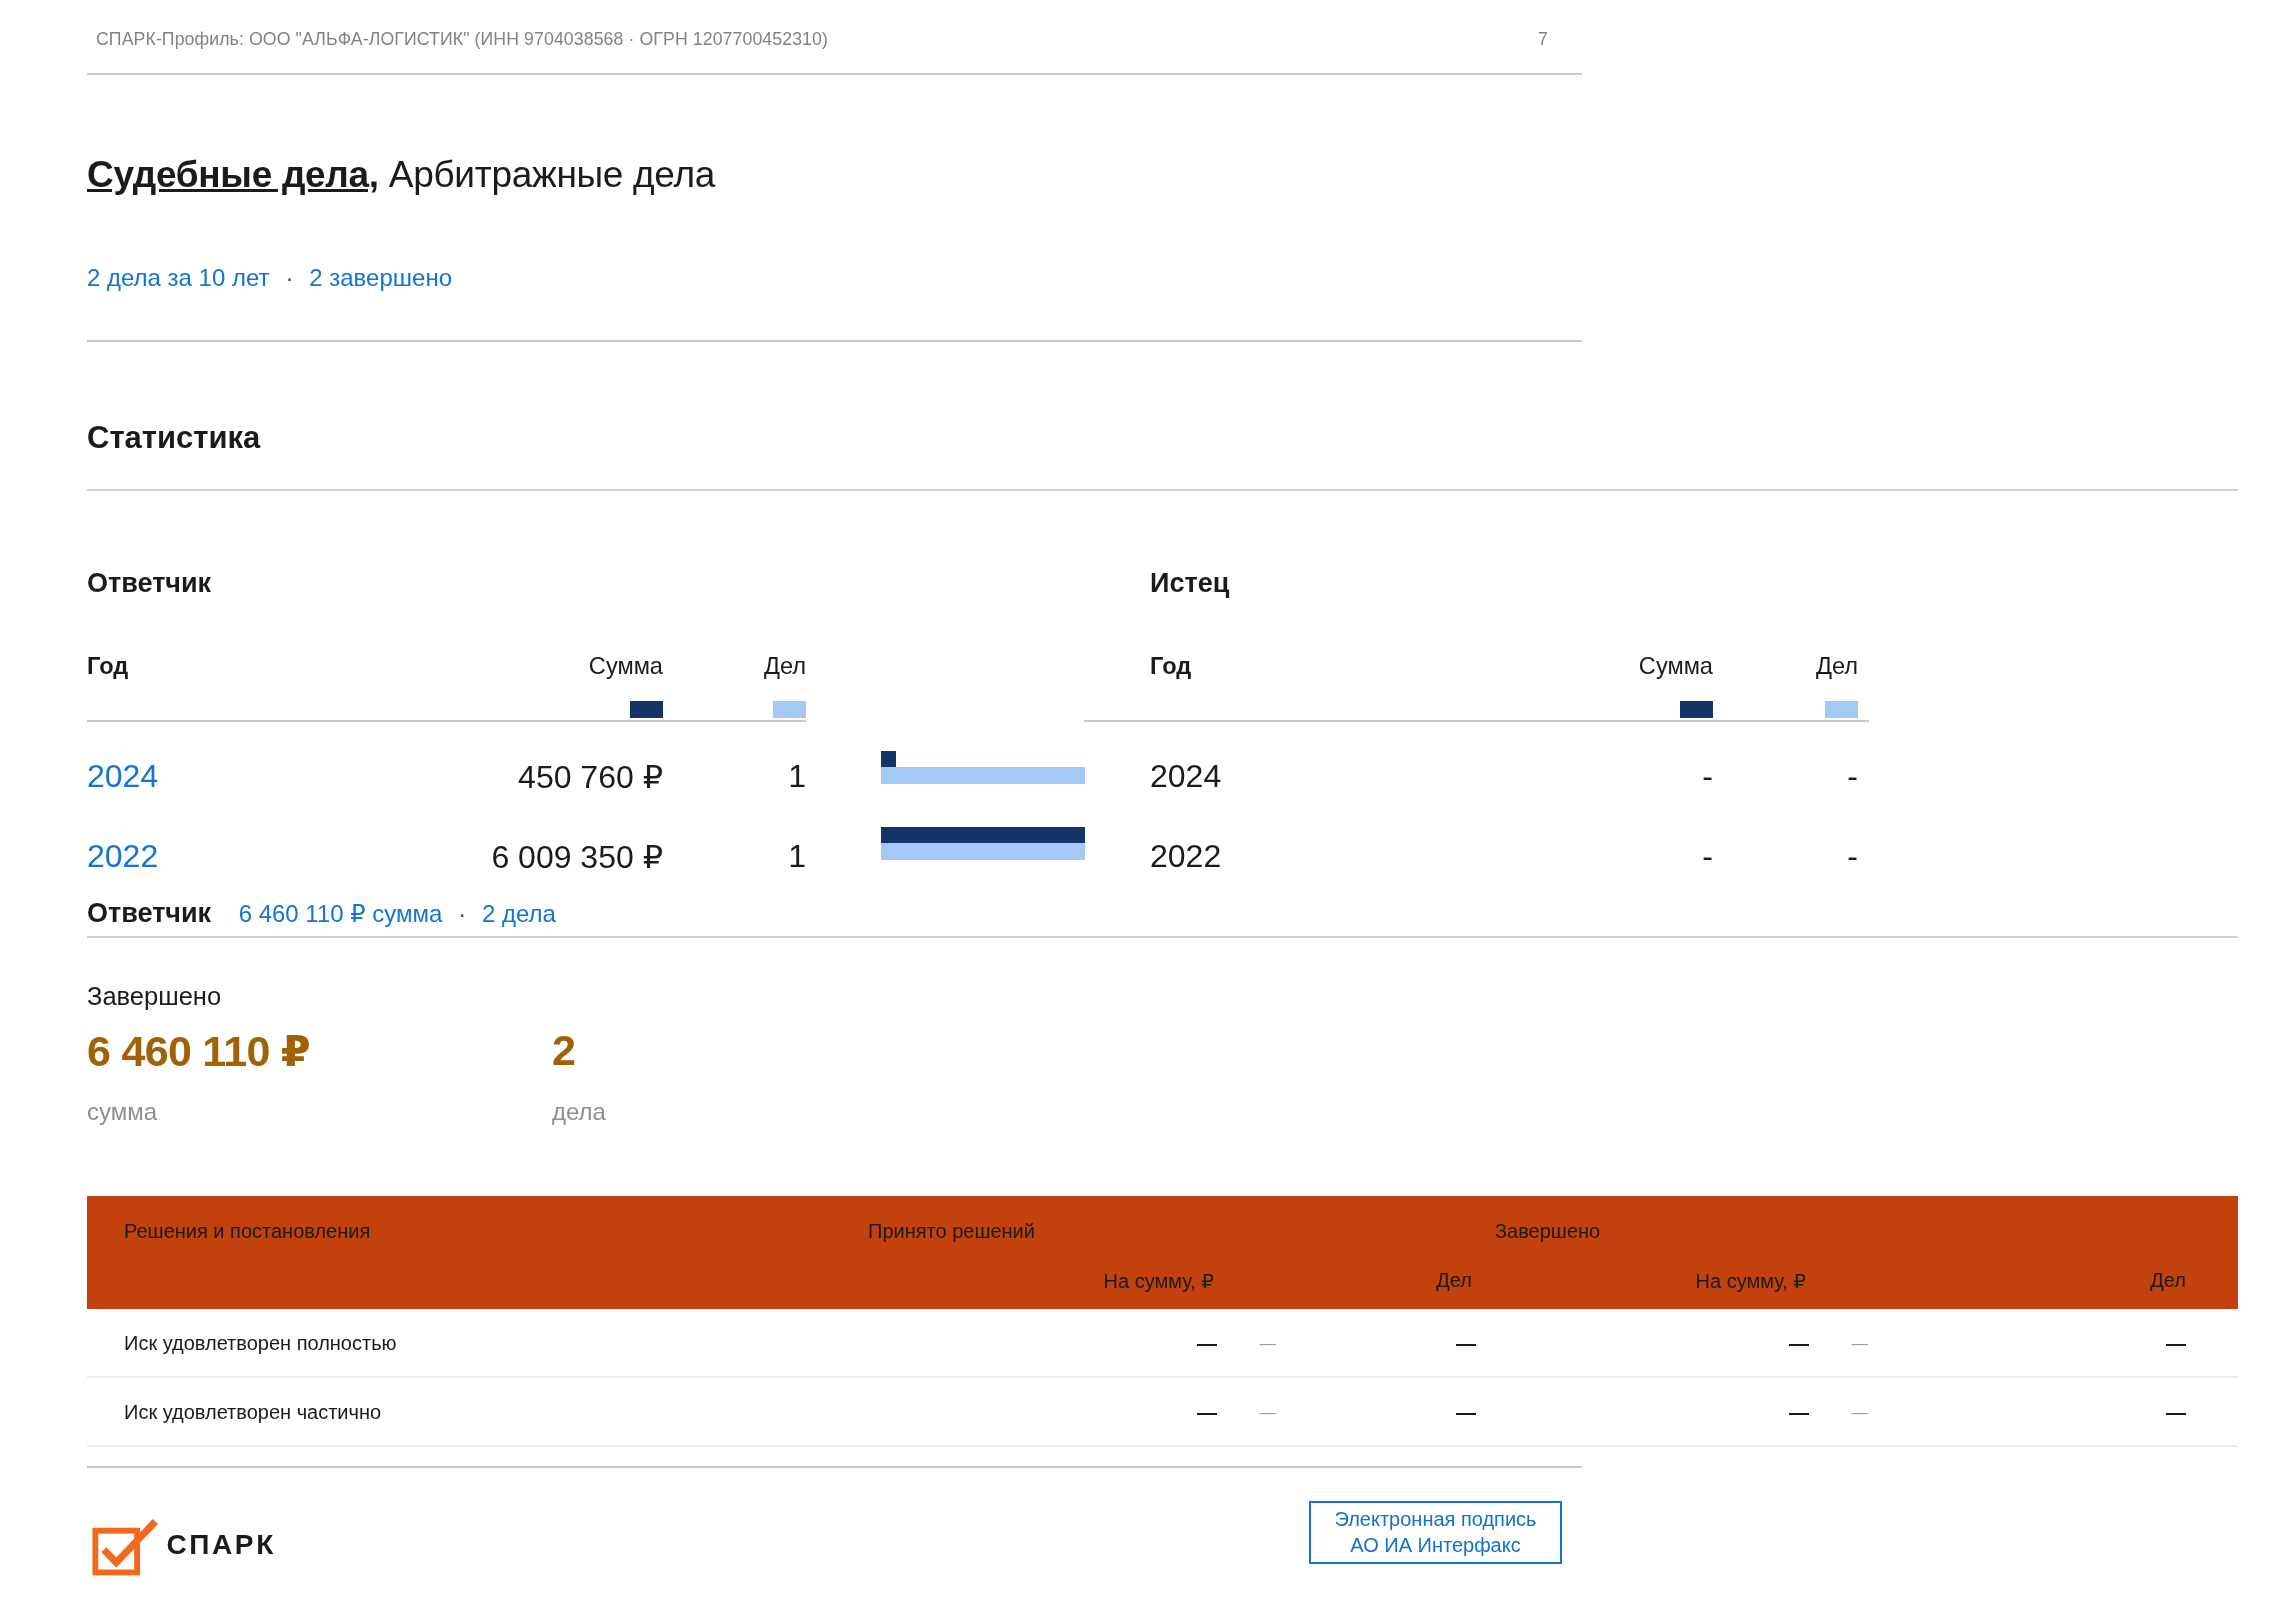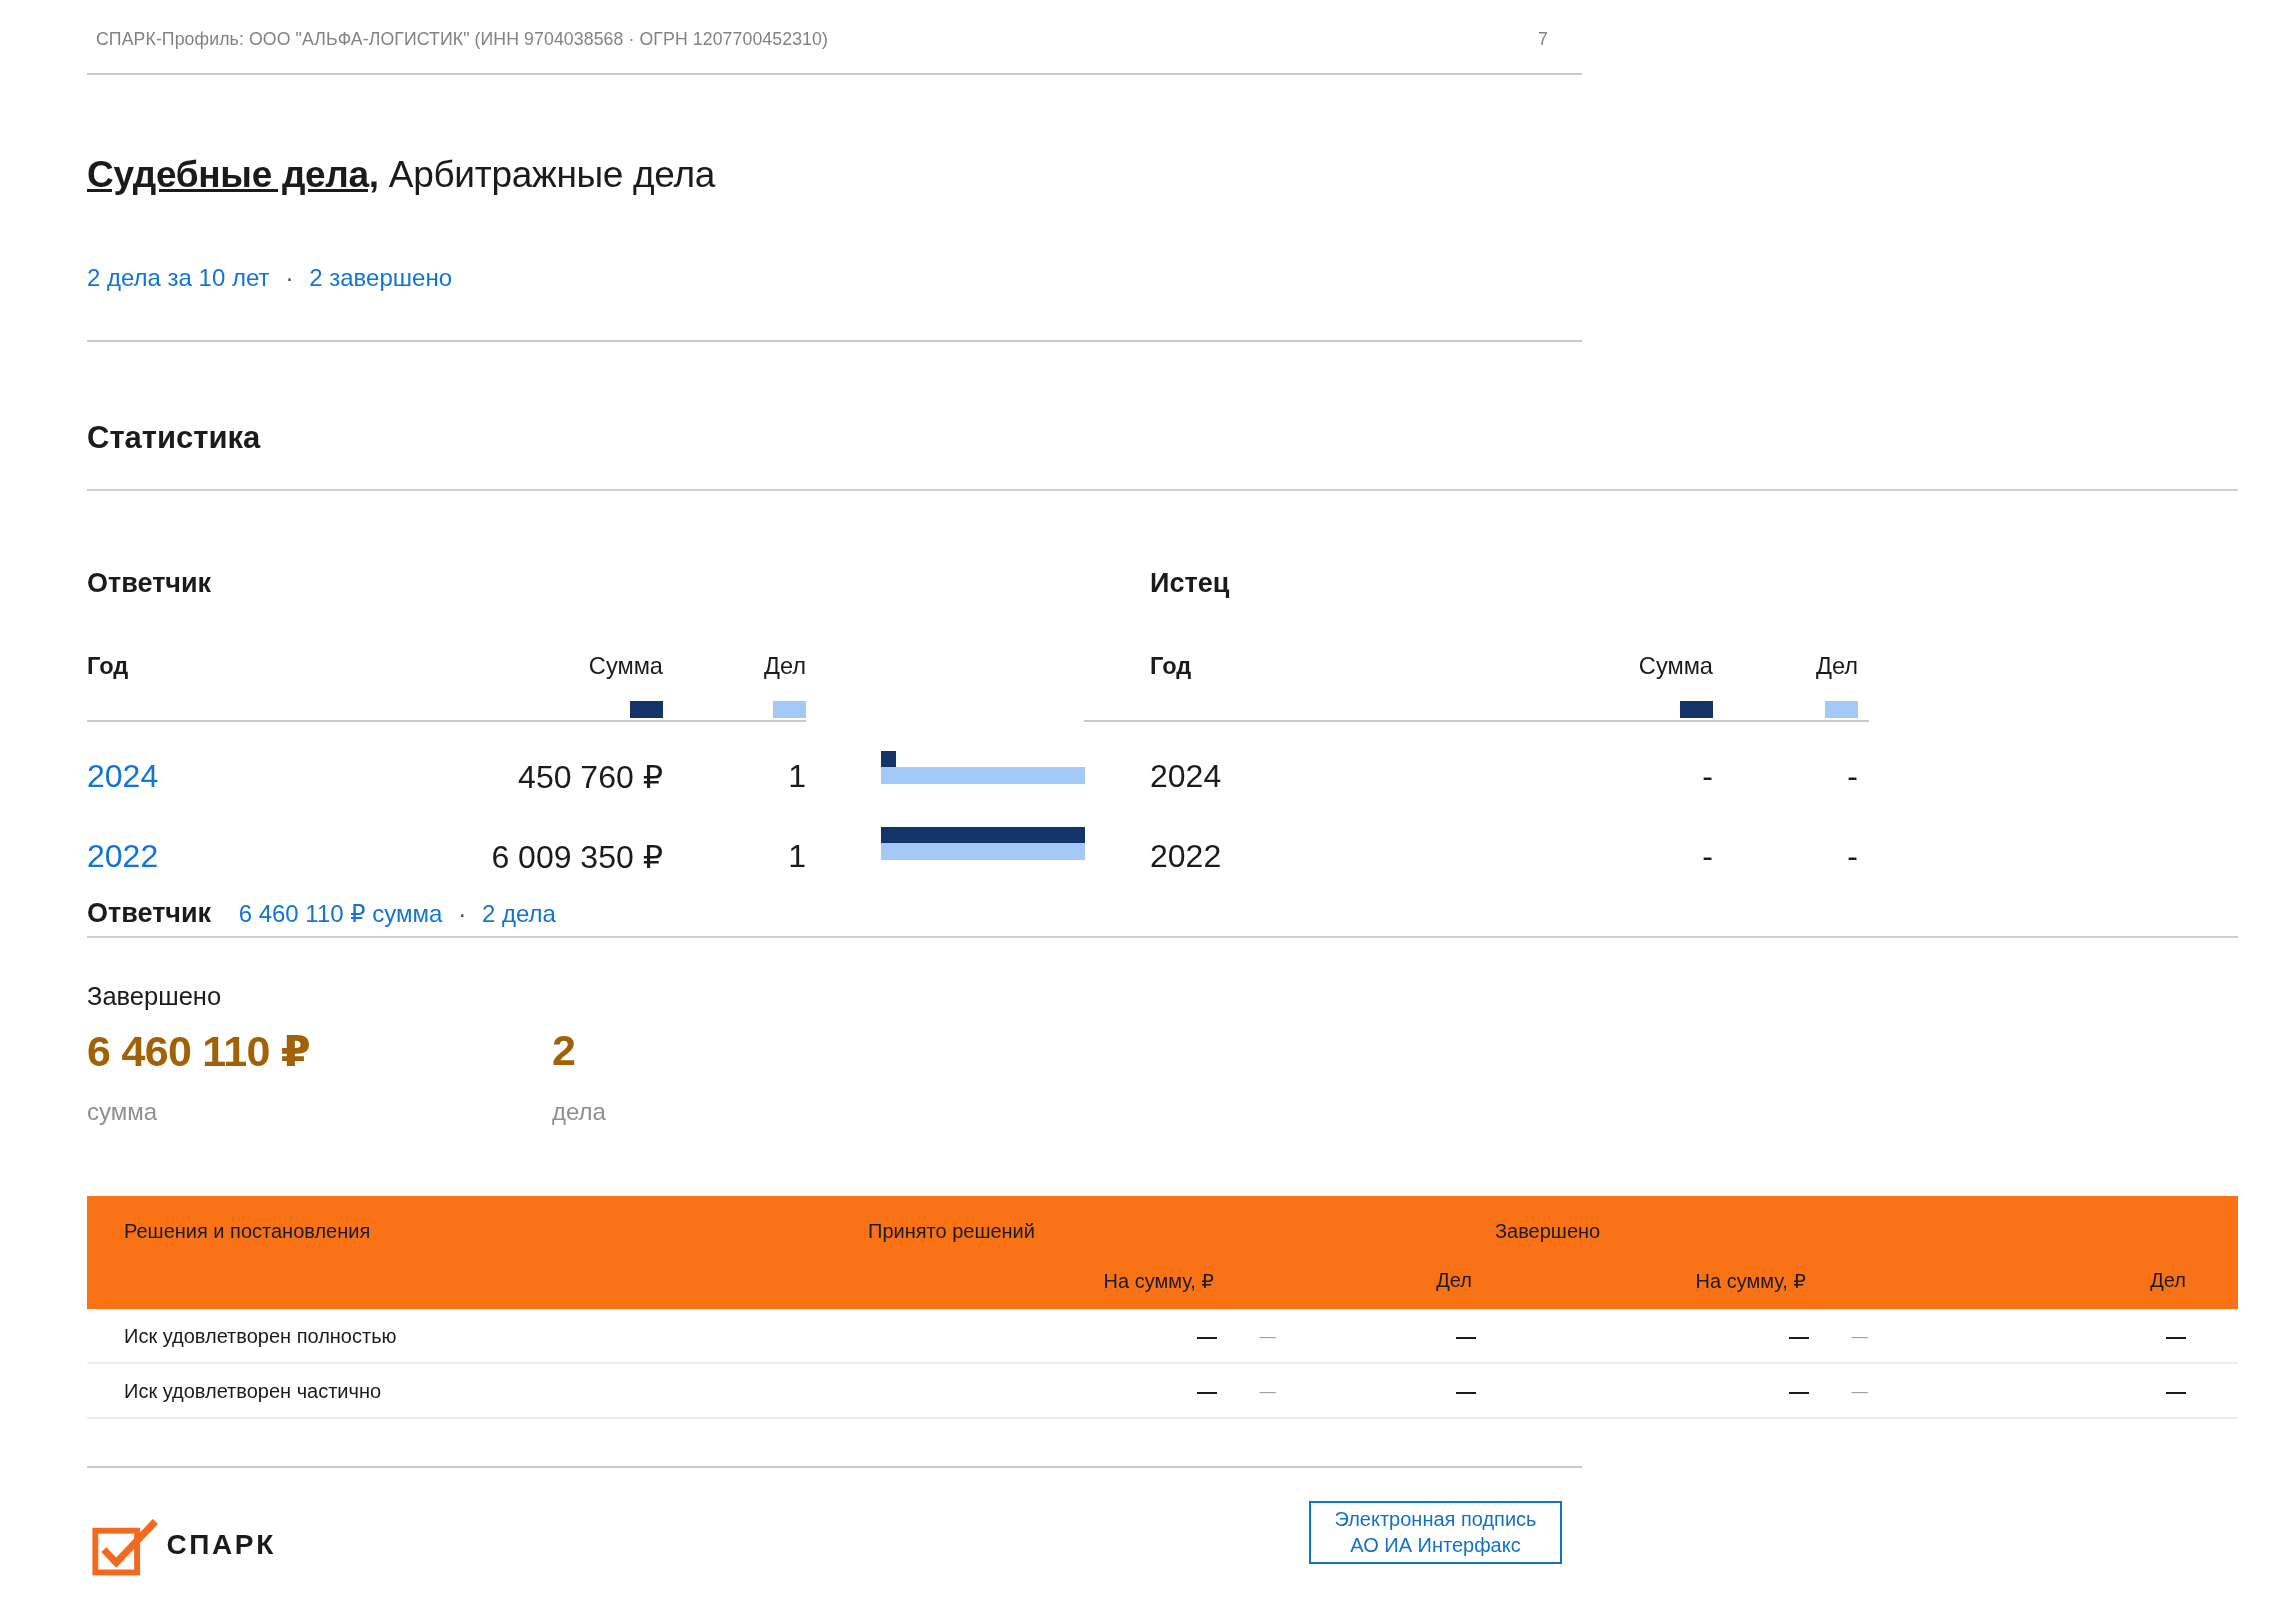--- a/index.html
+++ b/index.html
@@ -28,23 +28,23 @@
   .navy-bg { background:#133369; }
   .lightblue-bg { background:#a4c9f7; }
   .bar-group { position:absolute; width:204px; }
   .bar { height:16.4px; }
   .bar.b2 { height:17px; margin-top:0; }
   .summary-row { display:flex; align-items:baseline; }
   .summary-row .h3 { margin-right:27.5px; }
   .big-num { font-size:43px; font-weight:700; color:#a16207; letter-spacing:-0.7px; }
   .caption { font-size:24px; color:#8f8f8f; }
   .dtable { position:absolute; left:87px; top:1196px; width:2151px; font-size:20px; }
-  .dtable .thead { position:relative; height:113px; background:#f97316; }
+  .dtable .thead { position:relative; height:113px; background:#c2410c; }
   .dtable .thead .tcell { position:absolute; white-space:nowrap; }
-  .dtable .trow { position:relative; height:55px; border-bottom:2.6px solid #eeece6; }
+  .dtable .trow { position:relative; height:69px; border-bottom:2.6px solid #eeece6; }
   .dtable .trow .tcell { position:absolute; top:50%; transform:translateY(-50%); white-space:nowrap; }
   .dash { font-weight:700; }
   .dash.soft { font-weight:400; color:#a39f99; }
   .btn-sign {
     position:absolute; left:1309px; top:1501px; width:253px; height:63px;
     border:2.6px solid #1272c6; color:#1272c6; font-size:20px; line-height:25.5px;
     display:flex; flex-direction:column; align-items:center; justify-content:center;
     text-align:center; background:#fff; cursor:pointer;
   }
   .footer-logo { position:absolute; left:92px; top:1517px; display:flex; }

